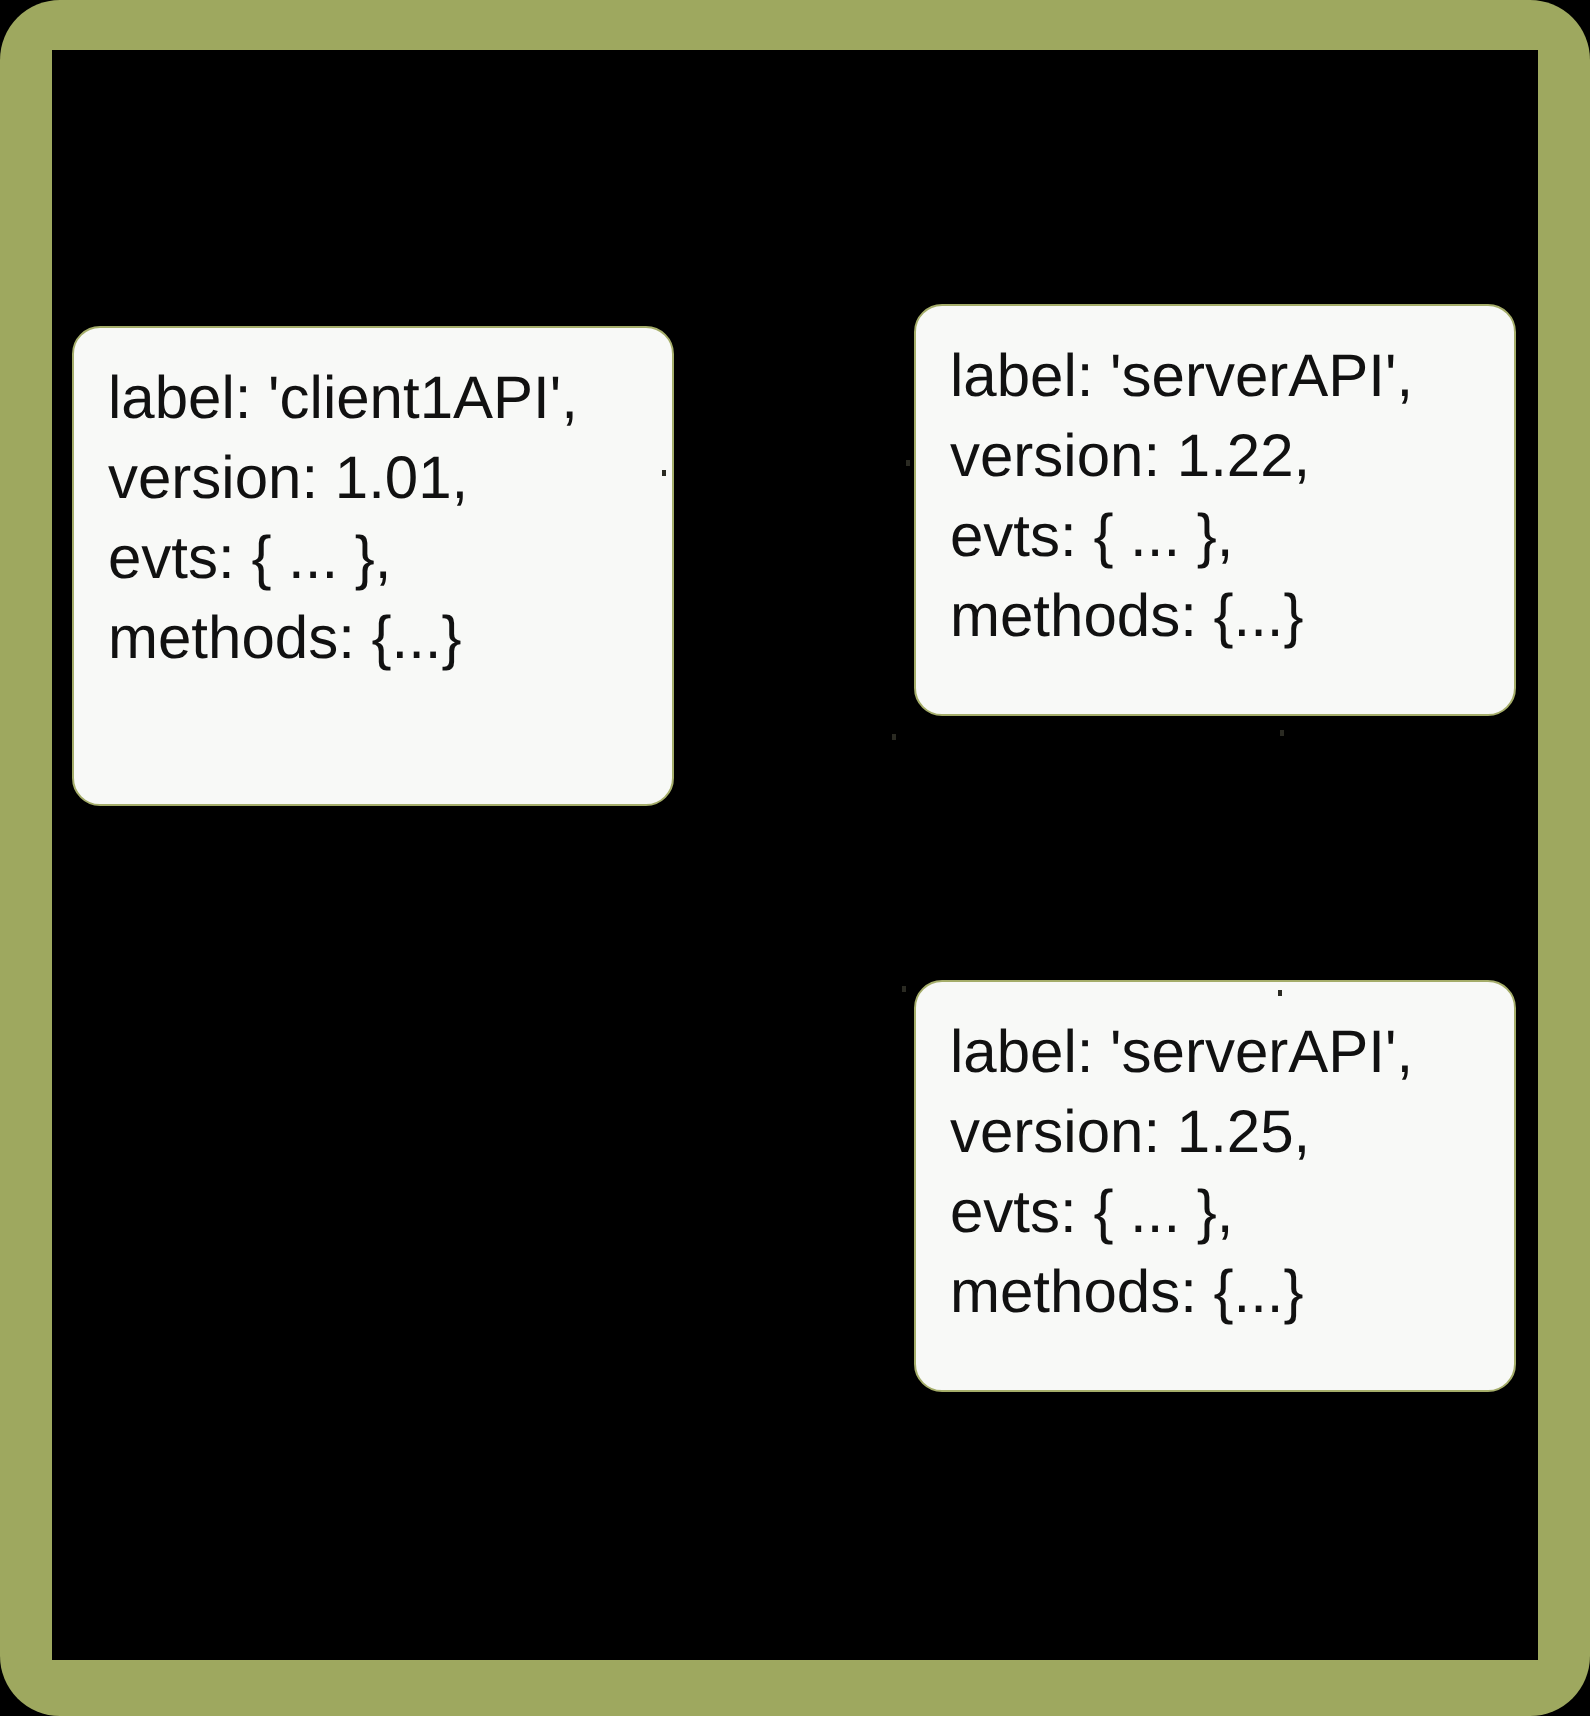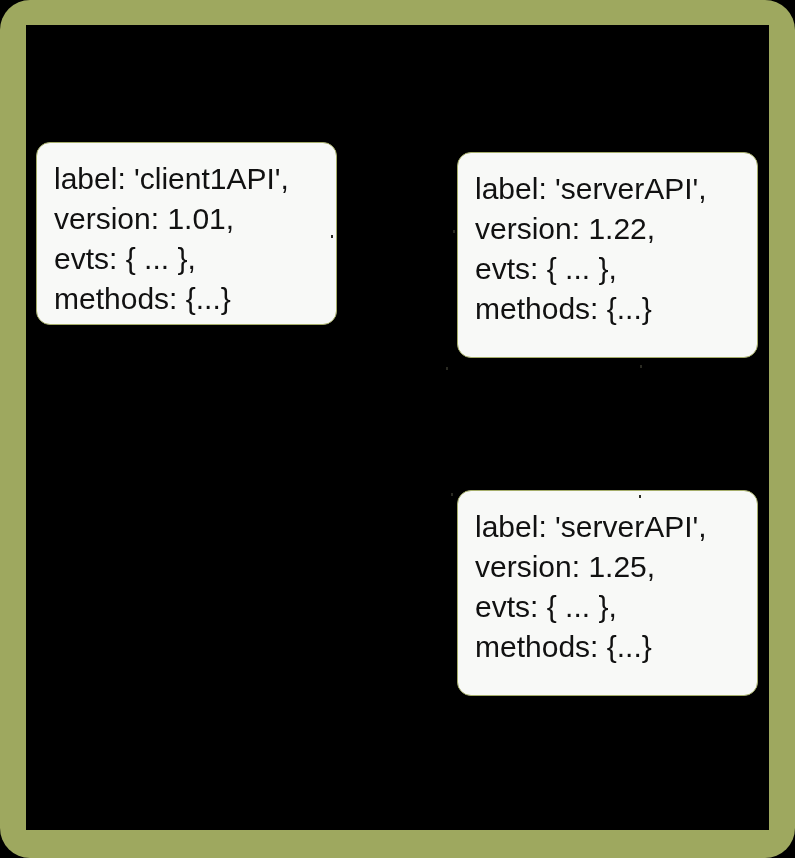--- a/index.html
+++ b/index.html
@@ -52,21 +52,21 @@
     left: 17px;
     top: 16px;
     font-size: 30px;
     line-height: 40px;
     white-space: pre;
     letter-spacing: 0px;
     color: #111111;
   }
 
   
-  #node-client1api { left: 10px;  top: 117px; width: 301px; height: 183px; }
+  #node-client1api { left: 10px;  top: 138px; width: 301px; height: 240px; }
   #node-serverapi-122 { left: 431px; top: 127px; width: 301px; height: 206px; }
   #node-serverapi-125 { left: 431px; top: 465px; width: 301px; height: 206px; }
 
   
   .dot {
     position: absolute;
     width: 2px;
     height: 3px;
     background: #2a2a22;
   }

